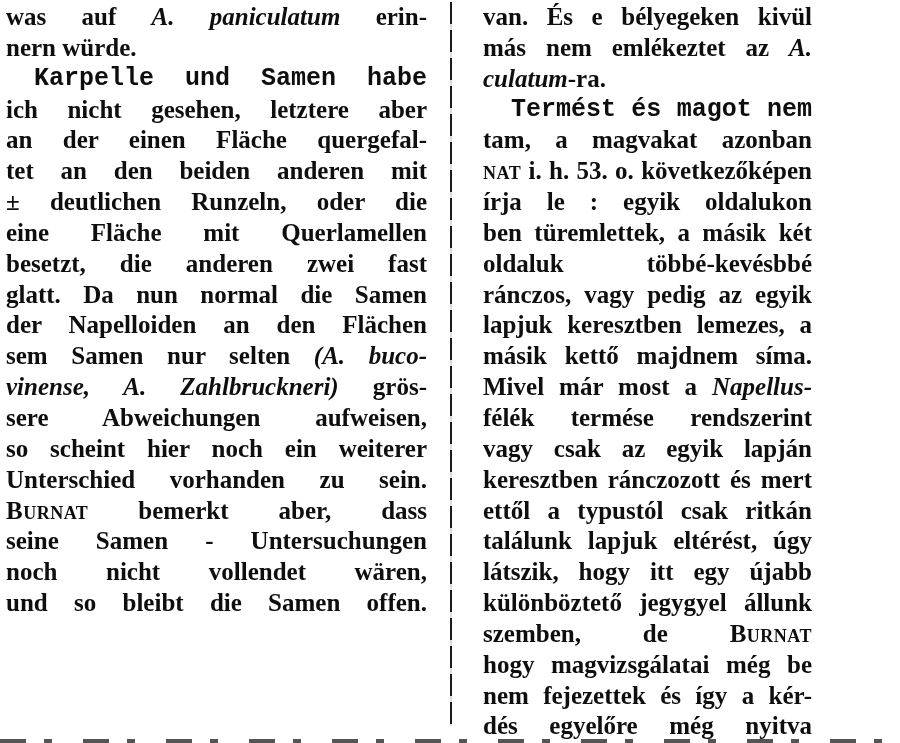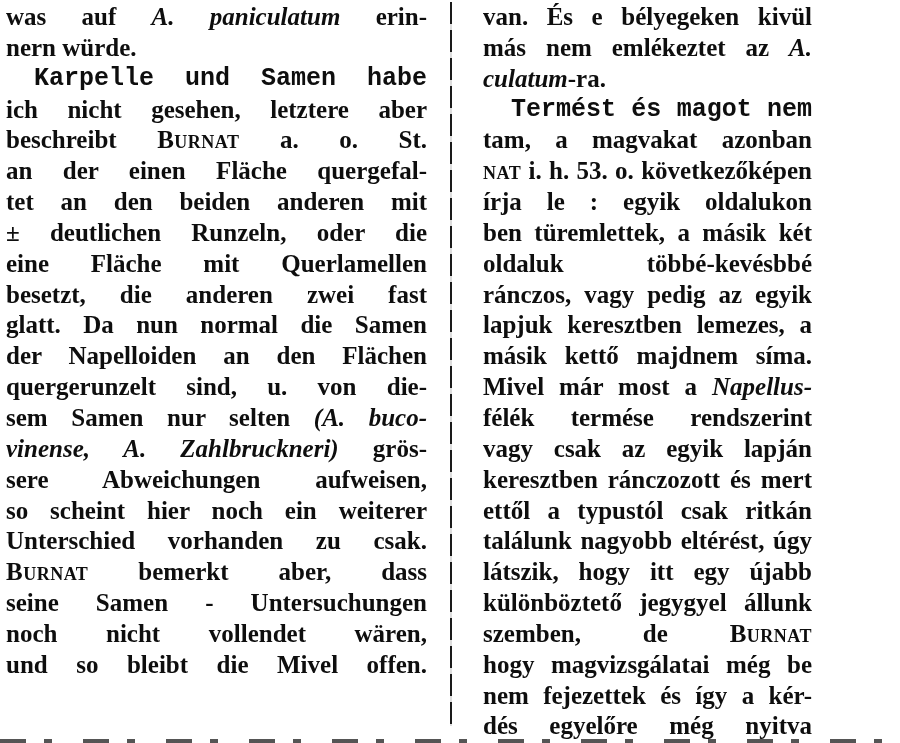--- a/index.html
+++ b/index.html
@@ -86,59 +86,57 @@
 </style>
 </head>
 <body>
 
 <div class="page">
   <div class="column left">
       <div class="line"><span>was auf </span><span class="it">A. paniculatum</span><span> erin-</span></div>
       <div class="line no-justify"><span>nern würde.</span></div>
       <div class="line indent"><span>Karpelle und Samen habe</span></div>
       <div class="line"><span>ich nicht gesehen, letztere aber</span></div>
-      <div class="line"><span>beschreibt </span><span class="sc">Burnat</span><span> a. o. St.</span></div>
       <div class="line"><span>an der einen Fläche quergefal-</span></div>
       <div class="line"><span>tet an den beiden anderen mit</span></div>
       <div class="line"><span>± deutlichen Runzeln, oder die</span></div>
       <div class="line"><span>eine Fläche mit Querlamellen</span></div>
       <div class="line"><span>besetzt, die anderen zwei fast</span></div>
       <div class="line"><span>glatt. Da nun normal die Samen</span></div>
       <div class="line"><span>der Napelloiden an den Flächen</span></div>
-      <div class="line"><span>quergerunzelt sind, u. von die-</span></div>
       <div class="line"><span>sem Samen nur selten </span><span class="it">(A. buco-</span></div>
       <div class="line"><span class="it">vinense, A. Zahlbruckneri)</span><span> grös-</span></div>
       <div class="line"><span>sere Abweichungen aufweisen,</span></div>
       <div class="line"><span>so scheint hier noch ein weiterer</span></div>
-      <div class="line"><span>Unterschied vorhanden zu csak.</span></div>
+      <div class="line"><span>Unterschied vorhanden zu sein.</span></div>
       <div class="line"><span class="sc">Burnat</span><span> bemerkt aber, dass</span></div>
       <div class="line"><span>seine Samen - Untersuchungen</span></div>
       <div class="line"><span>noch nicht vollendet wären,</span></div>
-      <div class="line"><span>und so bleibt die Mivel offen.</span></div>
+      <div class="line"><span>und so bleibt die Samen offen.</span></div>
     </div>
   <div class="divider"></div>
   <div class="column right">
       <div class="line"><span>van. És e bélyegeken kivül</span></div>
       <div class="line"><span>más nem emlékeztet az </span><span class="it">A. pani-</span></div>
       <div class="line no-justify"><span class="it">culatum</span><span>-ra.</span></div>
       <div class="line indent"><span>Termést és magot nem lát-</span></div>
       <div class="line"><span>tam, a magvakat azonban </span><span class="sc">Bur-</span></div>
       <div class="line"><span class="sc">nat</span><span> i. h. 53. o. következőképen</span></div>
       <div class="line"><span>írja le : egyik oldalukon kereszt-</span></div>
       <div class="line"><span>ben türemlettek, a másik két</span></div>
       <div class="line"><span>oldaluk többé-kevésbbé tisztán</span></div>
       <div class="line"><span>ránczos, vagy pedig az egyik</span></div>
       <div class="line"><span>lapjuk keresztben lemezes, a</span></div>
       <div class="line"><span>másik kettő majdnem síma.</span></div>
       <div class="line"><span>Mivel már most a </span><span class="it">Napellus-</span></div>
       <div class="line"><span>félék termése rendszerint síma,</span></div>
       <div class="line"><span>vagy csak az egyik lapján</span></div>
       <div class="line"><span>keresztben ránczozott és mert</span></div>
       <div class="line"><span>ettől a typustól csak ritkán</span></div>
-      <div class="line"><span>találunk nagyobb eltérést, úgy</span></div>
+      <div class="line"><span>találunk lapjuk eltérést, úgy</span></div>
       <div class="line"><span>látszik, hogy itt egy újabb</span></div>
       <div class="line"><span>különböztető jegygyel állunk</span></div>
       <div class="line"><span>szemben, de </span><span class="sc">Burnat</span><span> megjegyzi,</span></div>
       <div class="line"><span>hogy magvizsgálatai még be</span></div>
       <div class="line"><span>nem fejezettek és így a kér-</span></div>
       <div class="line"><span>dés egyelőre még nyitva marad.</span></div>
     </div>
   <div class="bottom-artifact"></div>
 </div>
 

